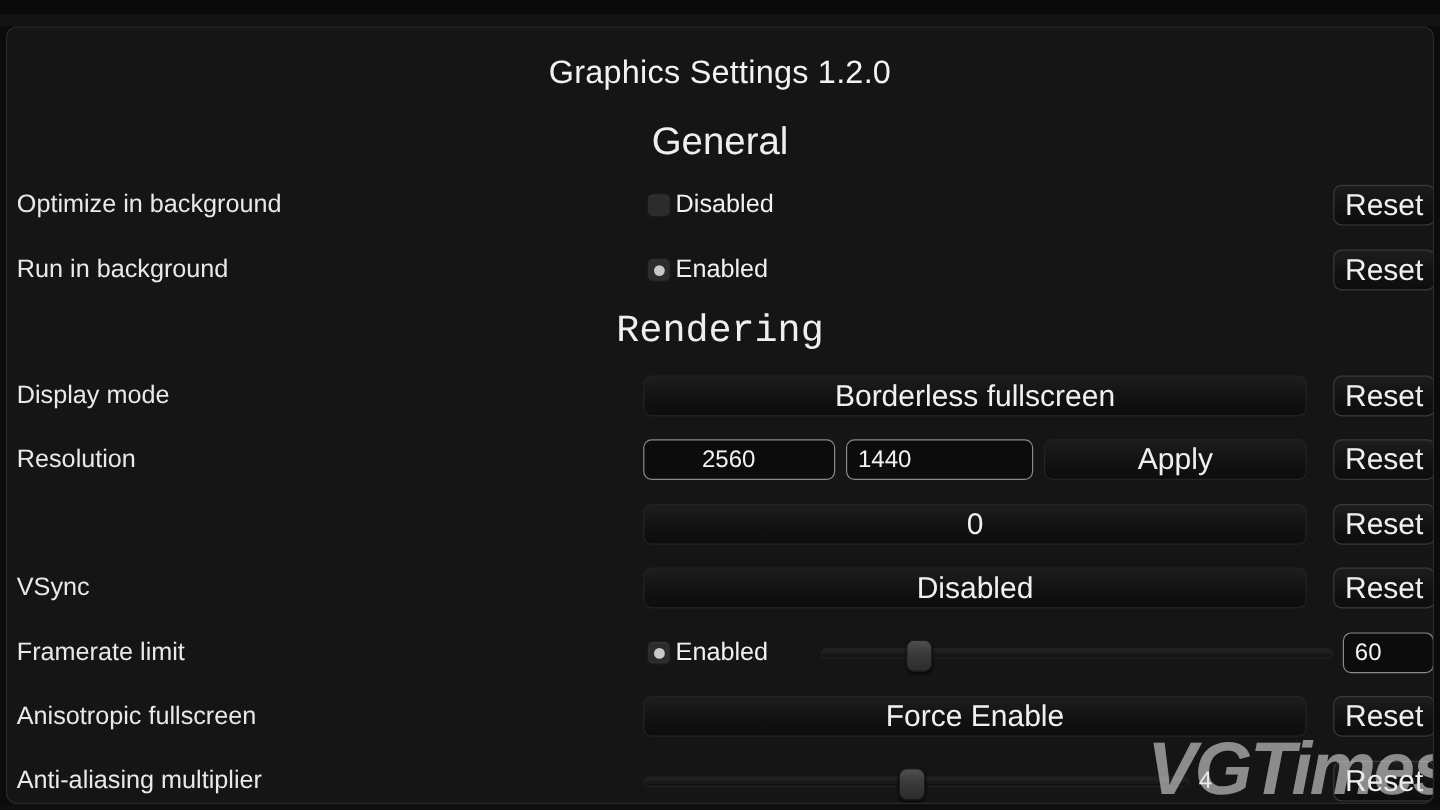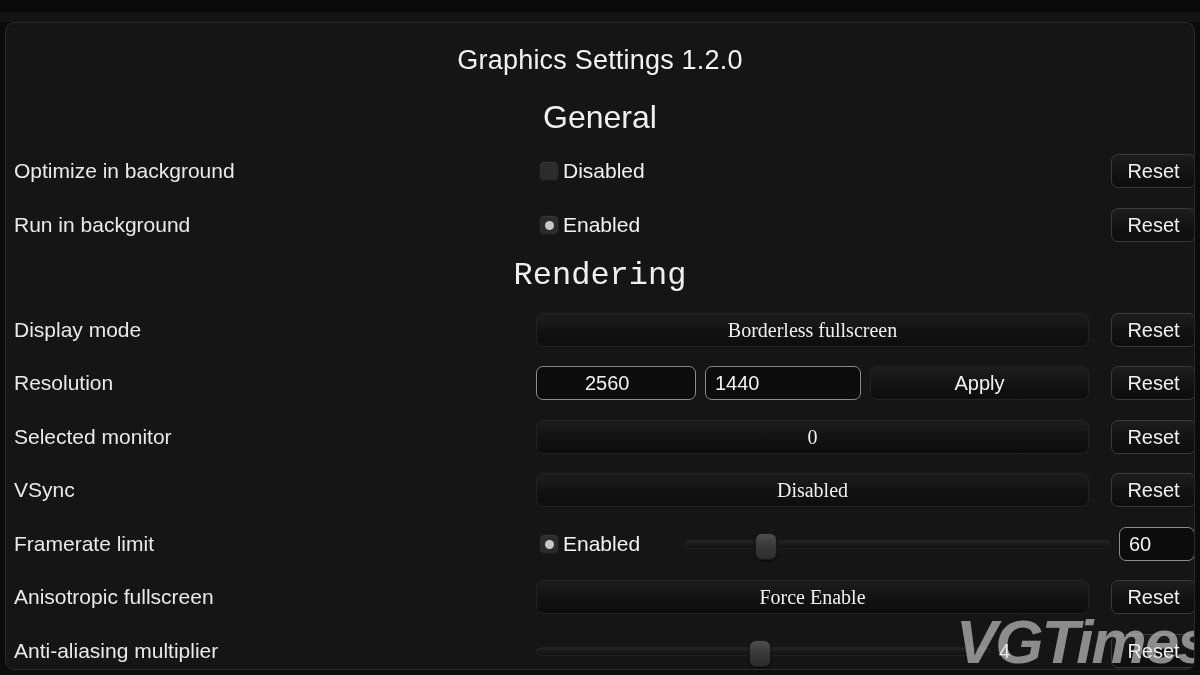--- a/index.html
+++ b/index.html
@@ -126,30 +126,29 @@
 
   
   .control {
     position: absolute;
     top: 4px;
     height: 34px;
     border-radius: 7px;
     background: linear-gradient(180deg, #1d1d1d 0%, #121212 55%, #0d0d0d 100%);
     border: 1px solid #232323;
     box-sizing: border-box;
-    font-size: 20px;
+    font-size: 25px;
     color: #f0f0f0;
     display: flex;
     align-items: center;
     justify-content: center;
   }
   .dropdown {
     left: 530px;
     width: 553px;
-    font-family: Liberation Serif, serif;
   }
   .btn-apply {
     left: 864px;
     width: 219px;
   }
   .btn-reset {
     left: 1105px;
     width: 85px;
     border-color: #3a3a3a;
   }
@@ -269,21 +268,20 @@
 
     <div class="row" style="top:339px;">
       <div class="row-label">Resolution</div>
       <div class="textinput res-w">2560</div>
       <div class="textinput res-h">1440</div>
       <div class="control btn-apply">Apply</div>
       <div class="control btn-reset">Reset</div>
     </div>
 
     <div class="row" style="top:393px;">
-      <div class="row-label">Selected monitor</div>
       <div class="control dropdown">0</div>
       <div class="control btn-reset">Reset</div>
     </div>
 
     <div class="row" style="top:446px;">
       <div class="row-label">VSync</div>
       <div class="control dropdown">Disabled</div>
       <div class="control btn-reset">Reset</div>
     </div>
 

